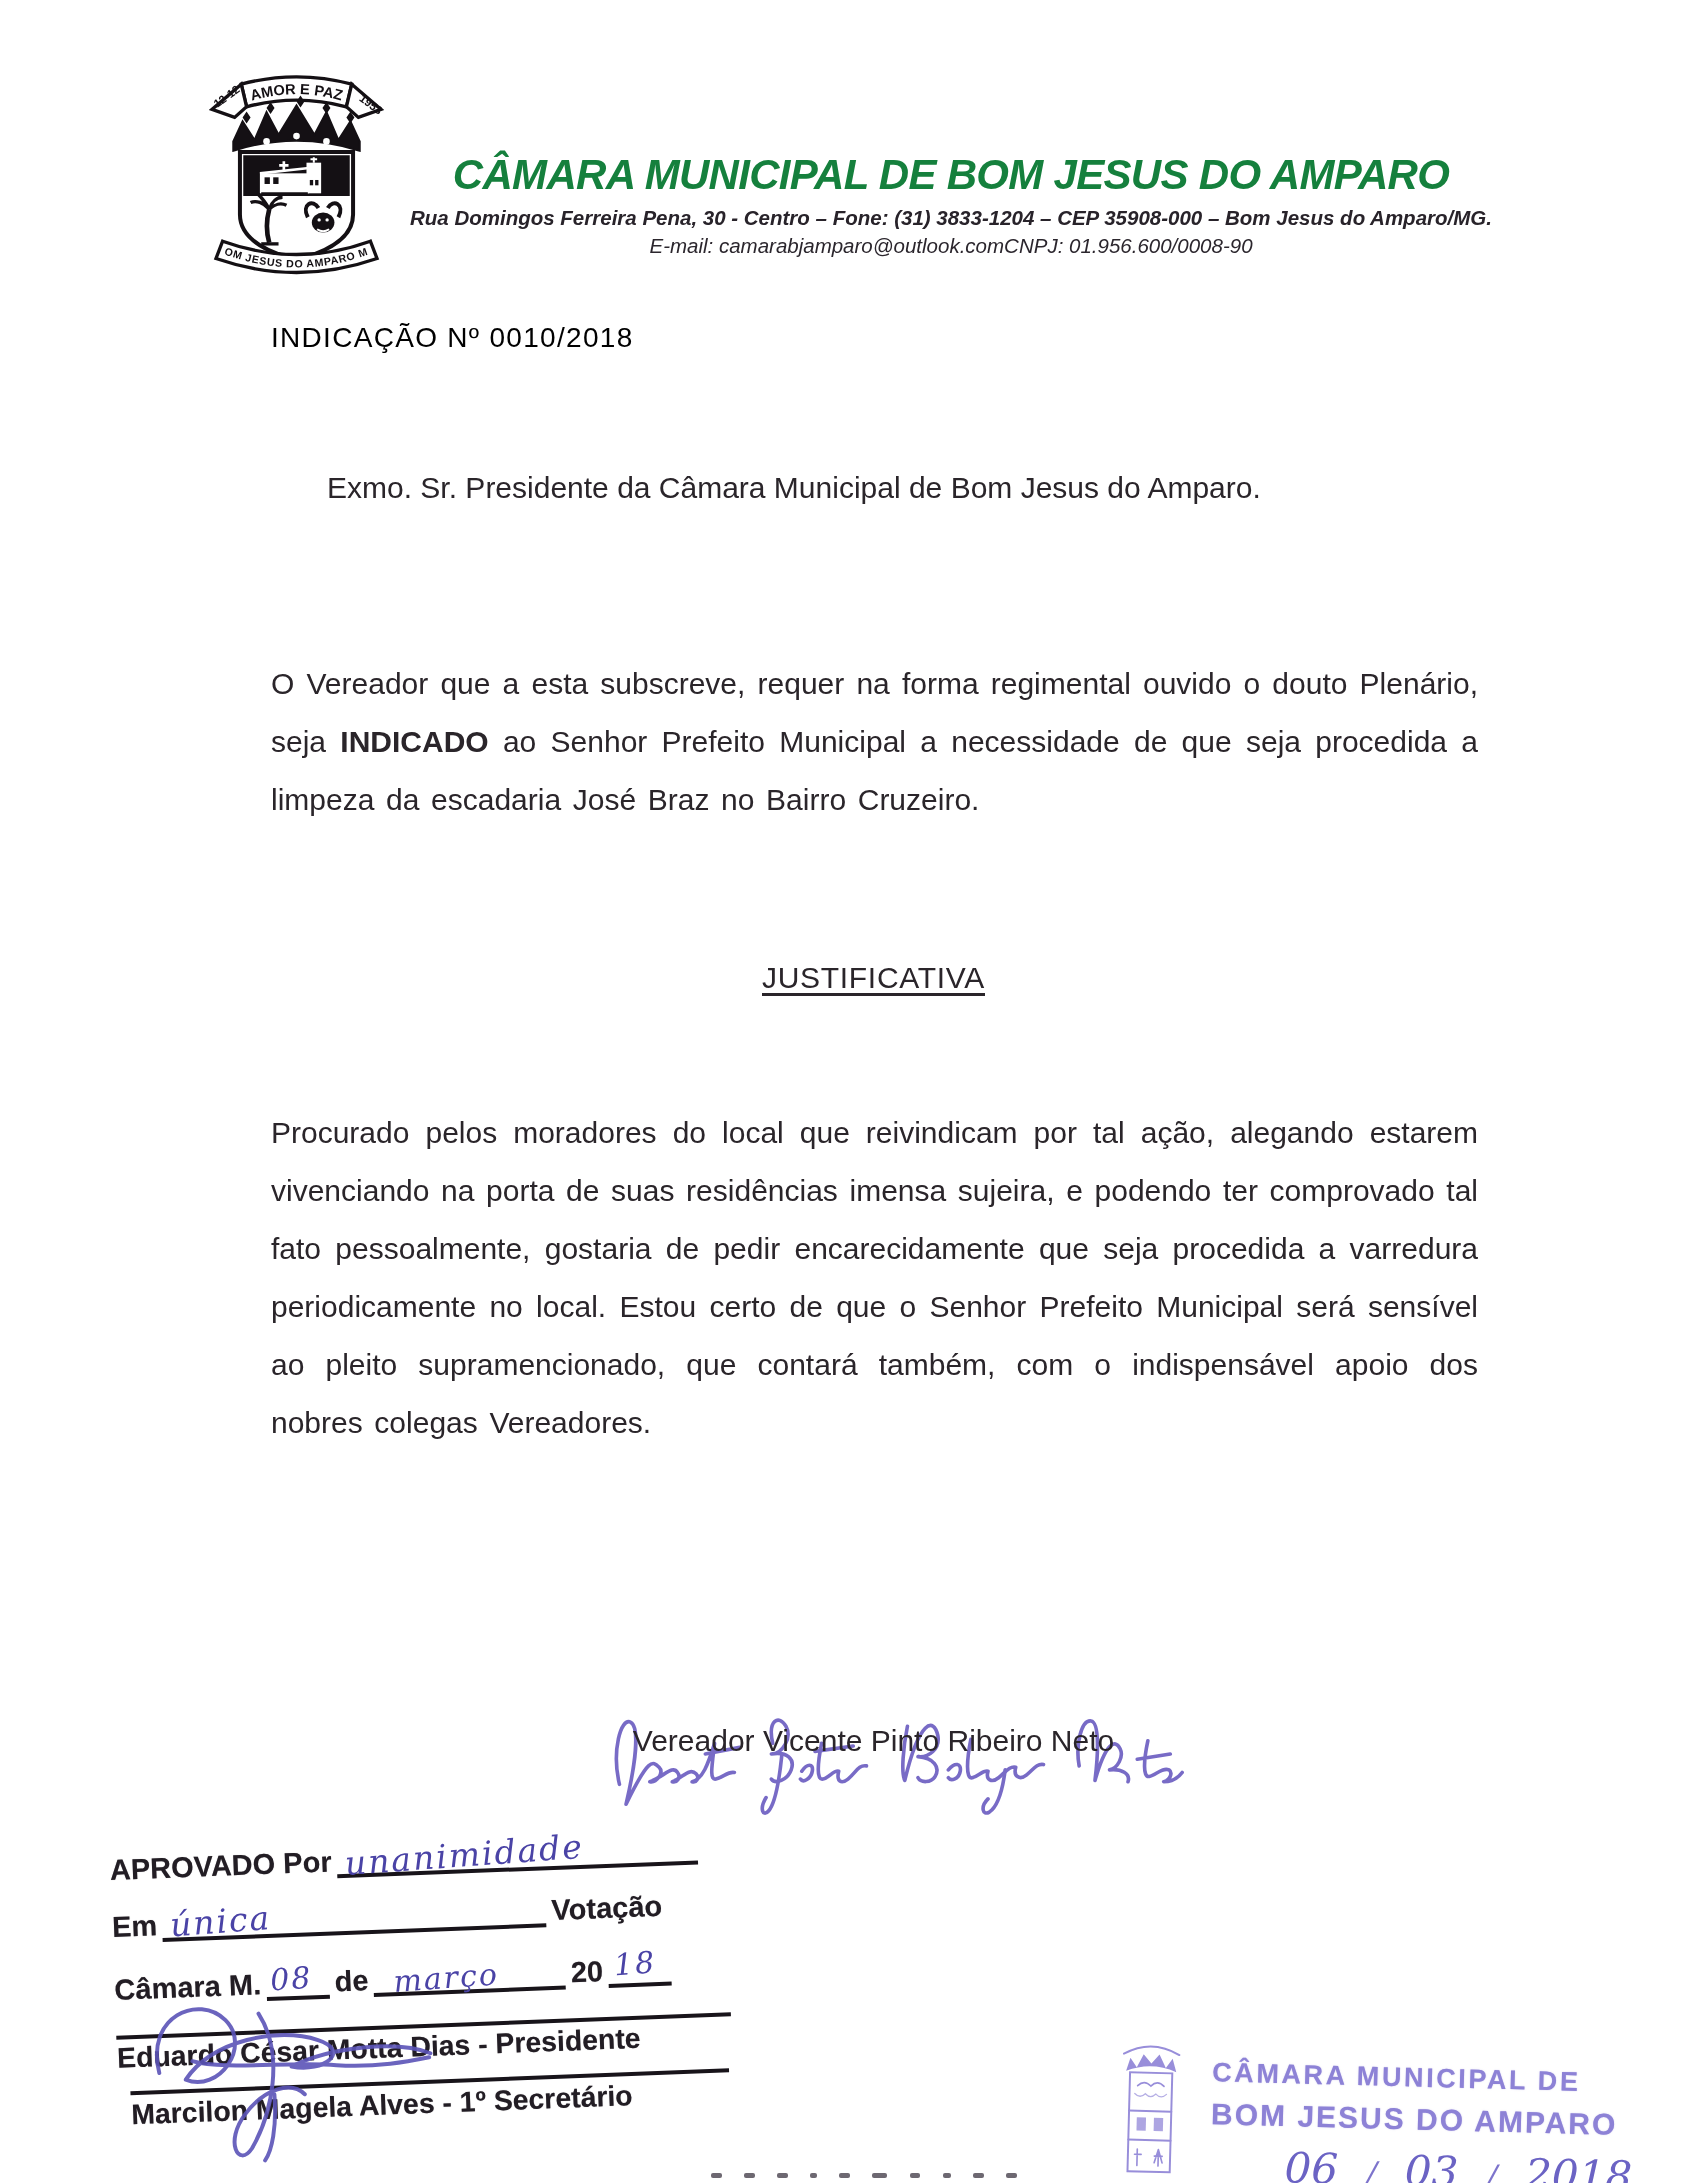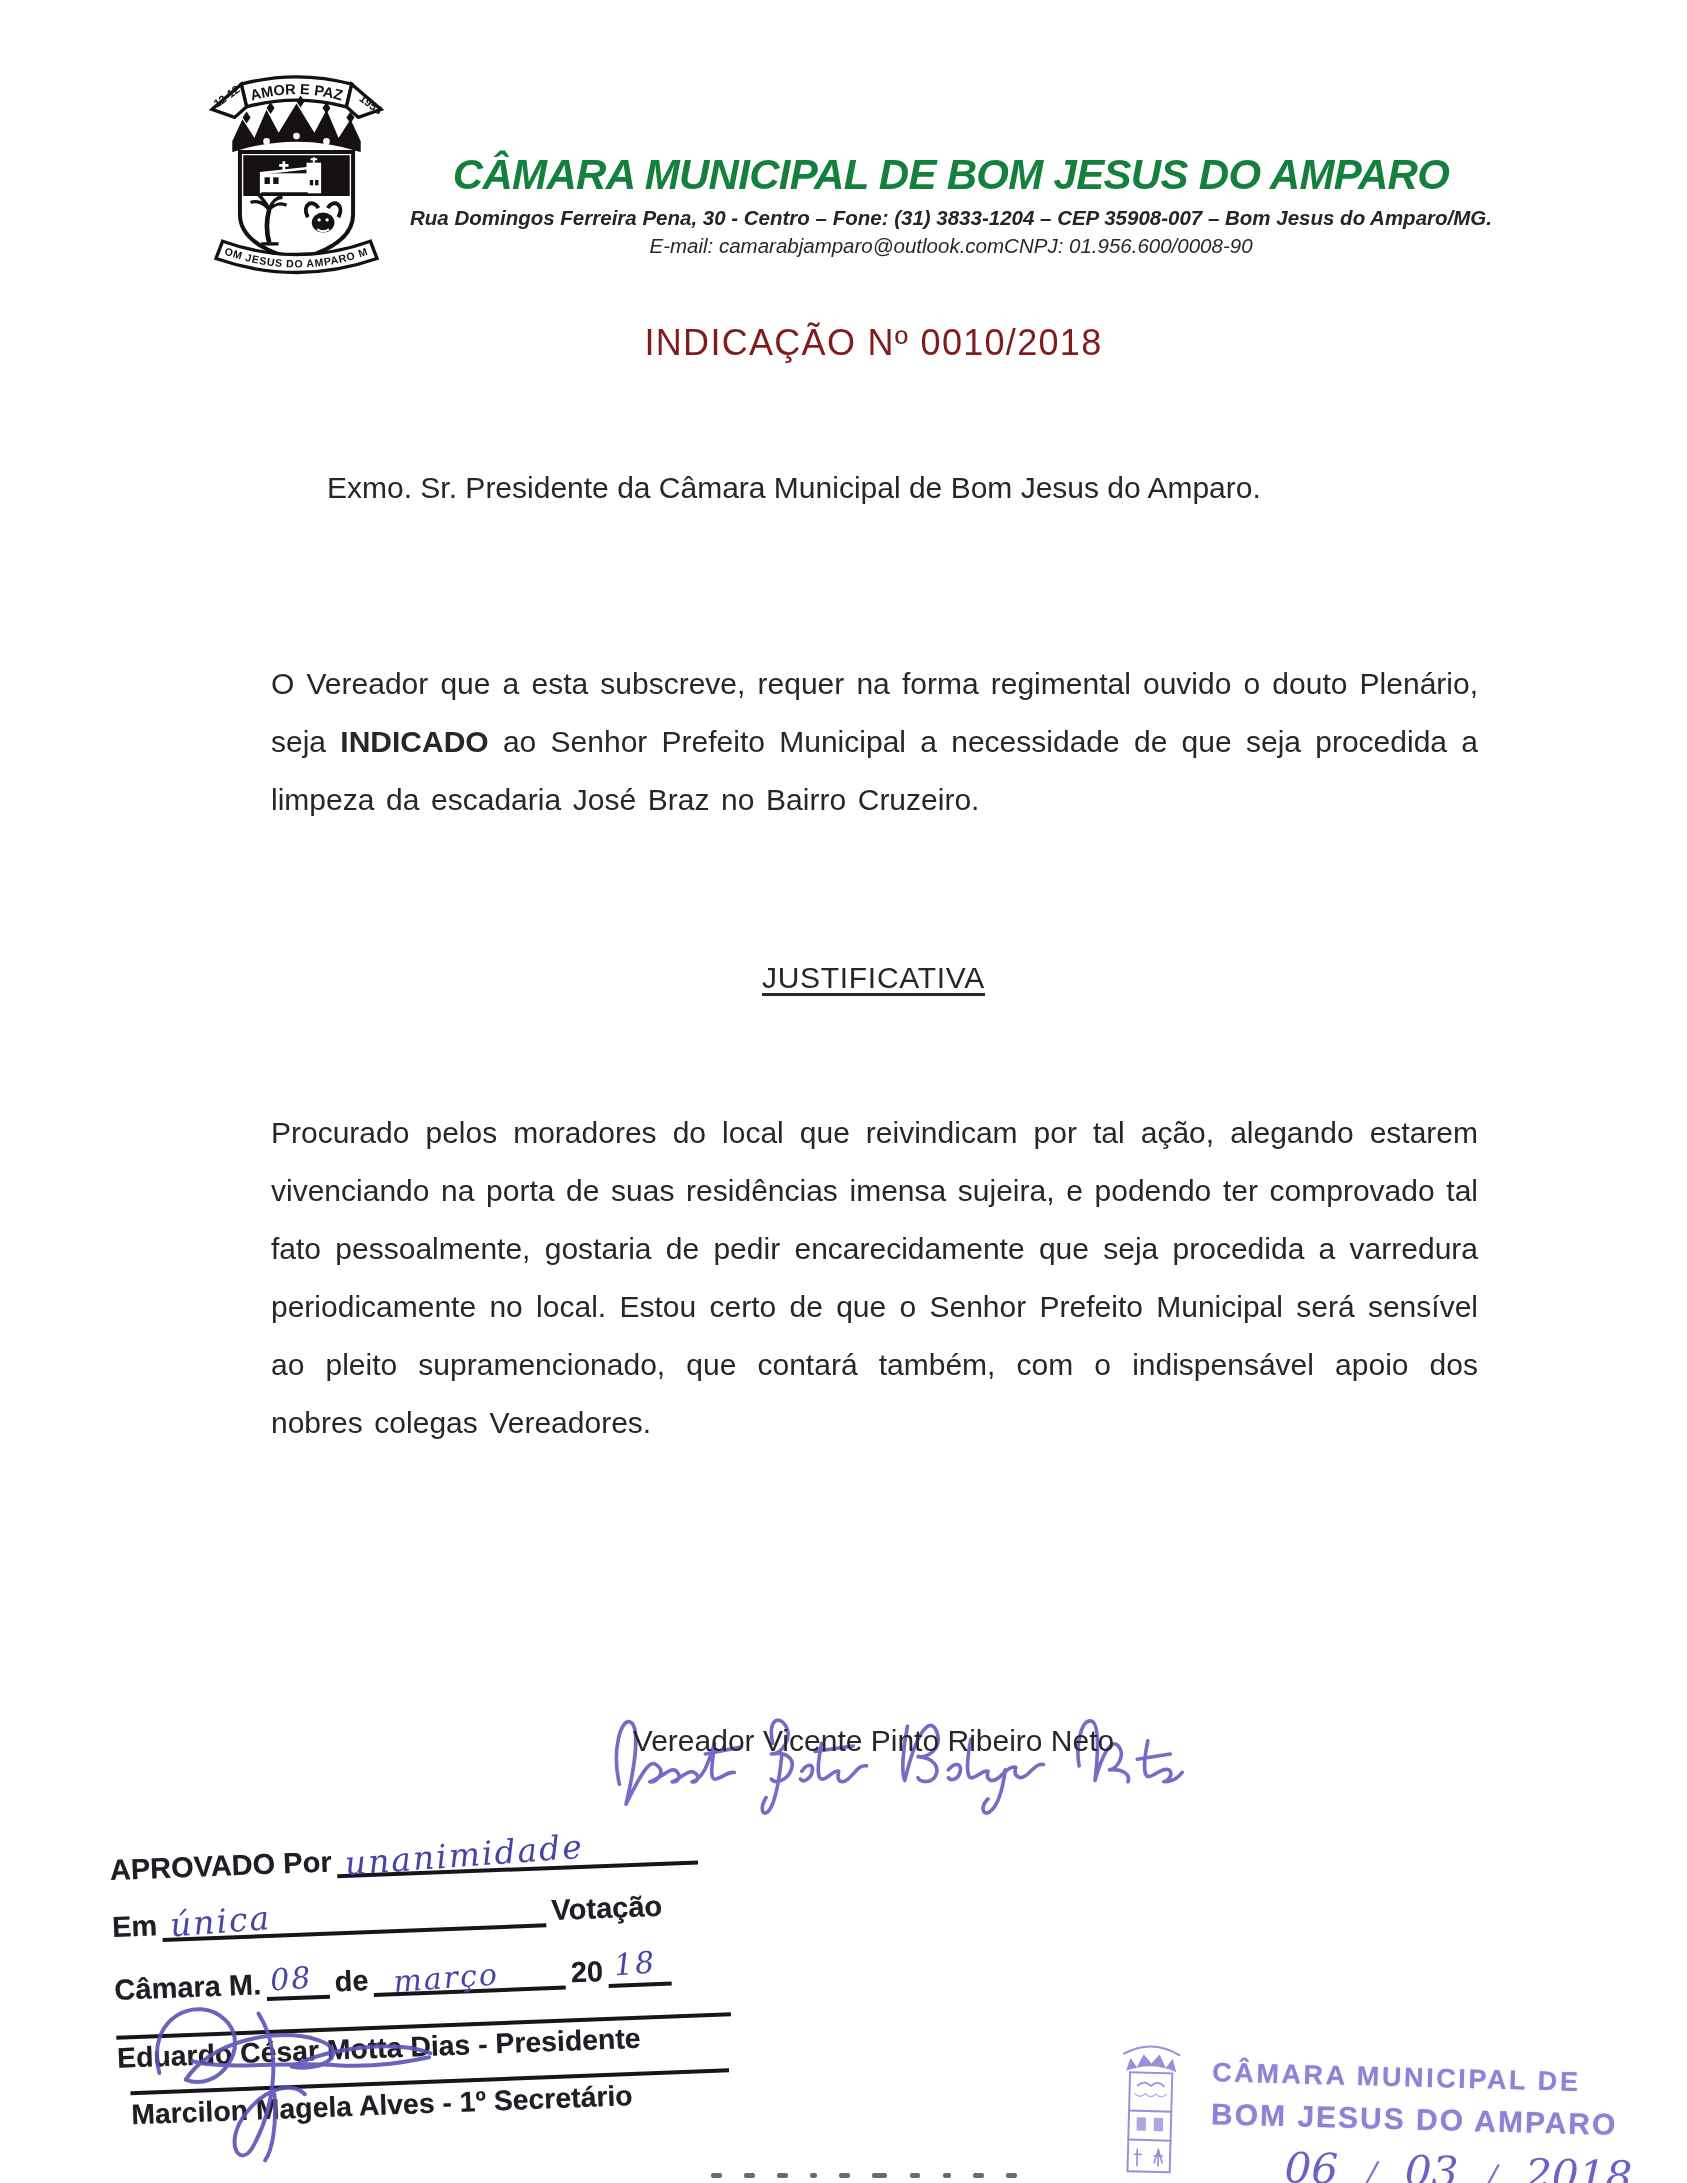--- a/index.html
+++ b/index.html
@@ -21,22 +21,22 @@
     margin-top:6.6px; font-size:20.5px; font-weight:bold; font-style:italic;
     color:#28232a; white-space:nowrap;
   }
   .head-mailrow{
     margin-top:4.6px; font-size:20.5px; font-style:italic; color:#2b262d;
     display:flex; justify-content:center; white-space:nowrap;
   }
 
   
   .doc-title{
-    left:271px; top:322px; width:1205px; text-align:center;
-    font-size:36px; letter-spacing:1.3px; color:#7f1d1d; white-space:nowrap;
+    left:271px; top:322px; width:1205px; text-align:left;
+    font-size:28px; letter-spacing:1.3px; color:#000000; white-space:nowrap;
   }
   .addressee{left:327px; top:471px; font-size:30px; white-space:nowrap;}
   .body-par{
     left:271px; width:1207px; font-size:30px; line-height:58px;
     text-align:justify; word-spacing:3.3px; margin:0;
   }
   .p1{top:655px;}
   .p2{top:1104px;}
   .section-heading{
     left:271px; top:961px; width:1205px; text-align:center; font-size:30px;
@@ -152,21 +152,21 @@
 
     <path d="M34,262 Q145,302 256,262 L266,288 Q145,330 24,288 Z" fill="#ffffff" stroke-width="5"></path>
     <path id="ribbonArc" d="M40,283 Q145,320 250,283" stroke="none" fill="none"></path>
     <text font-size="16" font-weight="bold" fill="#141014" stroke="none" letter-spacing="1">
       <textPath href="#ribbonArc" startOffset="50%" text-anchor="middle">BOM JESUS DO AMPARO MG</textPath>
     </text>
   </svg>
 
   <div class="abs head-text">
     <div class="head-title">CÂMARA MUNICIPAL DE BOM JESUS DO AMPARO</div>
-    <div class="head-address">Rua Domingos Ferreira Pena, 30 - Centro – Fone: (31) 3833-1204 – CEP 35908-007 – Bom Jesus do Amparo/MG.</div>
+    <div class="head-address">Rua Domingos Ferreira Pena, 30 - Centro – Fone: (31) 3833-1204 – CEP 35908-000 – Bom Jesus do Amparo/MG.</div>
     <div class="head-mailrow">
       <span>E-mail: camarabjamparo@outlook.com</span>
       <span>CNPJ: 01.956.600/0008-90</span>
     </div>
   </div>
 
   <div class="abs doc-title">INDICAÇÃO Nº 0010/2018</div>
 
   <div class="abs addressee">Exmo. Sr. Presidente da Câmara Municipal de Bom Jesus do Amparo.</div>
 

